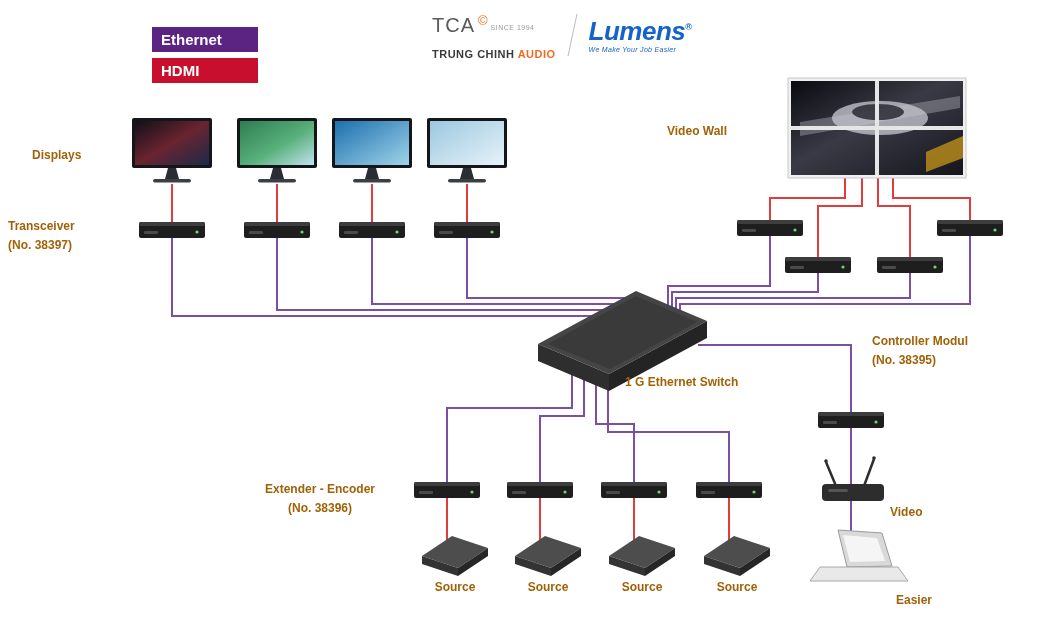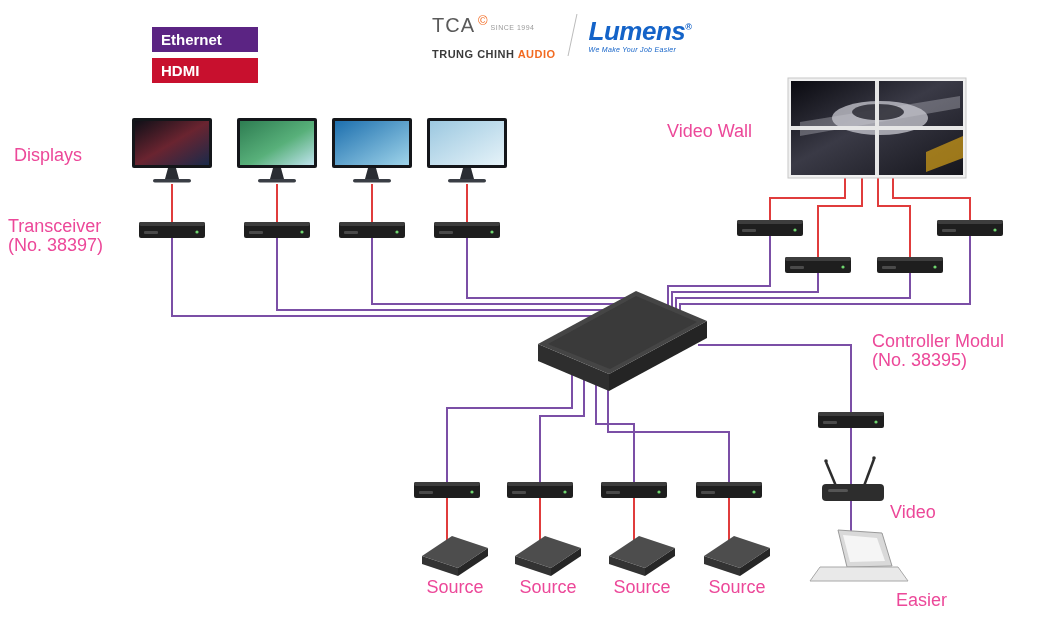--- a/index.html
+++ b/index.html
@@ -1,18 +1,18 @@
 <!DOCTYPE html>
 <html style="--ethernet-wire: #7b4fa6; --hdmi-wire: #e03c3c; --legend-ethernet-bg: #5b2483; --legend-hdmi-bg: #c8102e; --lumens-blue: #1463c8; --tca-orange: #f26a21;"><head>
 <meta charset="utf-8">
 <style>
   html,body{margin:0;padding:0;background:#fff;font-family:"Liberation Sans",sans-serif;}
   .stage{position:relative;width:1041px;height:621px;background:#fff;overflow:hidden;}
   .stage svg{position:absolute;left:0;top:0;}
-  .lbl{position:absolute;font-weight:400;font-size:18px;color:#ec4899;line-height:19px;white-space:nowrap;}
+  .lbl{position:absolute;font-weight:700;font-size:12px;color:#a16207;line-height:19px;white-space:nowrap;}
   .lbl.center{text-align:center;white-space:normal;}
   .legend-box{position:absolute;left:152px;width:106px;height:25px;color:#fff;font-weight:700;
     font-size:15px;display:flex;align-items:center;padding-left:9px;box-sizing:border-box;}
   .legend-eth{top:27px;background:var(--legend-ethernet-bg,#5b2483);}
   .legend-hdmi{top:58px;background:var(--legend-hdmi-bg,#c8102e);}
   .logos{position:absolute;left:432px;top:14px;display:flex;align-items:flex-start;gap:16px;}
   .tca-row1{display:flex;align-items:flex-start;gap:3px;}
   .tca-text{font-size:20px;letter-spacing:1px;color:#5a5a5a;font-weight:400;line-height:22px;}
   .tca-mark{font-size:13px;color:var(--tca-orange,#f26a21);line-height:14px;}
   .since-text{font-size:7px;color:#9a9a9a;margin-top:10px;letter-spacing:.5px;}
@@ -202,29 +202,34 @@
     </div>
     <div class="logo-divider"></div>
     <div>
       <div class="lumens-text">
         <span>Lumens</span><span class="lumens-reg">®</span>
       </div>
       <div class="lumens-tagline">We Make Your Job Easier</div>
     </div>
   </div>
 
-  <div class="lbl" style="left:14px;top:146px">Displays</div>
+  <div class="lbl" style="left:32px;top:146px">Displays</div>
   <div class="lbl" style="left:8px;top:217px">
     <div>Transceiver</div>
     <div>(No. 38397)</div>
   </div>
   <div class="lbl" style="left:667px;top:122px">Video Wall</div>
+  <div class="lbl" style="left:625px;top:373px">1 G Ethernet Switch</div>
   <div class="lbl" style="left:872px;top:332px">
     <div>Controller Modul</div>
     <div>(No. 38395)</div>
+  </div>
+  <div class="lbl center" style="left:230px;top:480px;width:180px">
+    <div>Extender - Encoder</div>
+    <div>(No. 38396)</div>
   </div>
   <div class="lbl" style="left:890px;top:503px">Video</div>
   <div class="lbl" style="left:896px;top:591px">Easier</div>
   <div class="lbl center" style="left:420px;top:578px;width:70px">Source</div>
   <div class="lbl center" style="left:513px;top:578px;width:70px">Source</div>
   <div class="lbl center" style="left:607px;top:578px;width:70px">Source</div>
   <div class="lbl center" style="left:702px;top:578px;width:70px">Source</div>
 
 </div>
 

